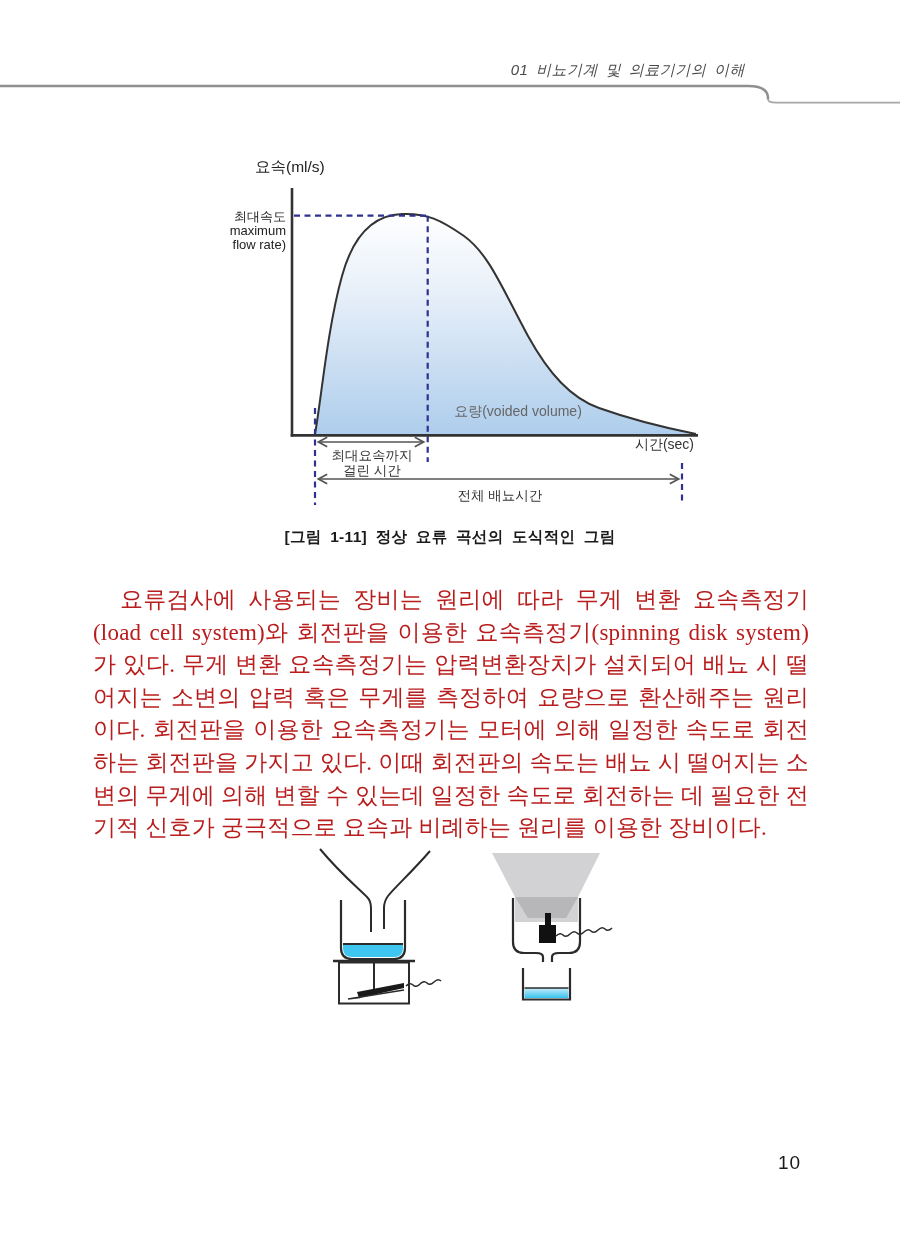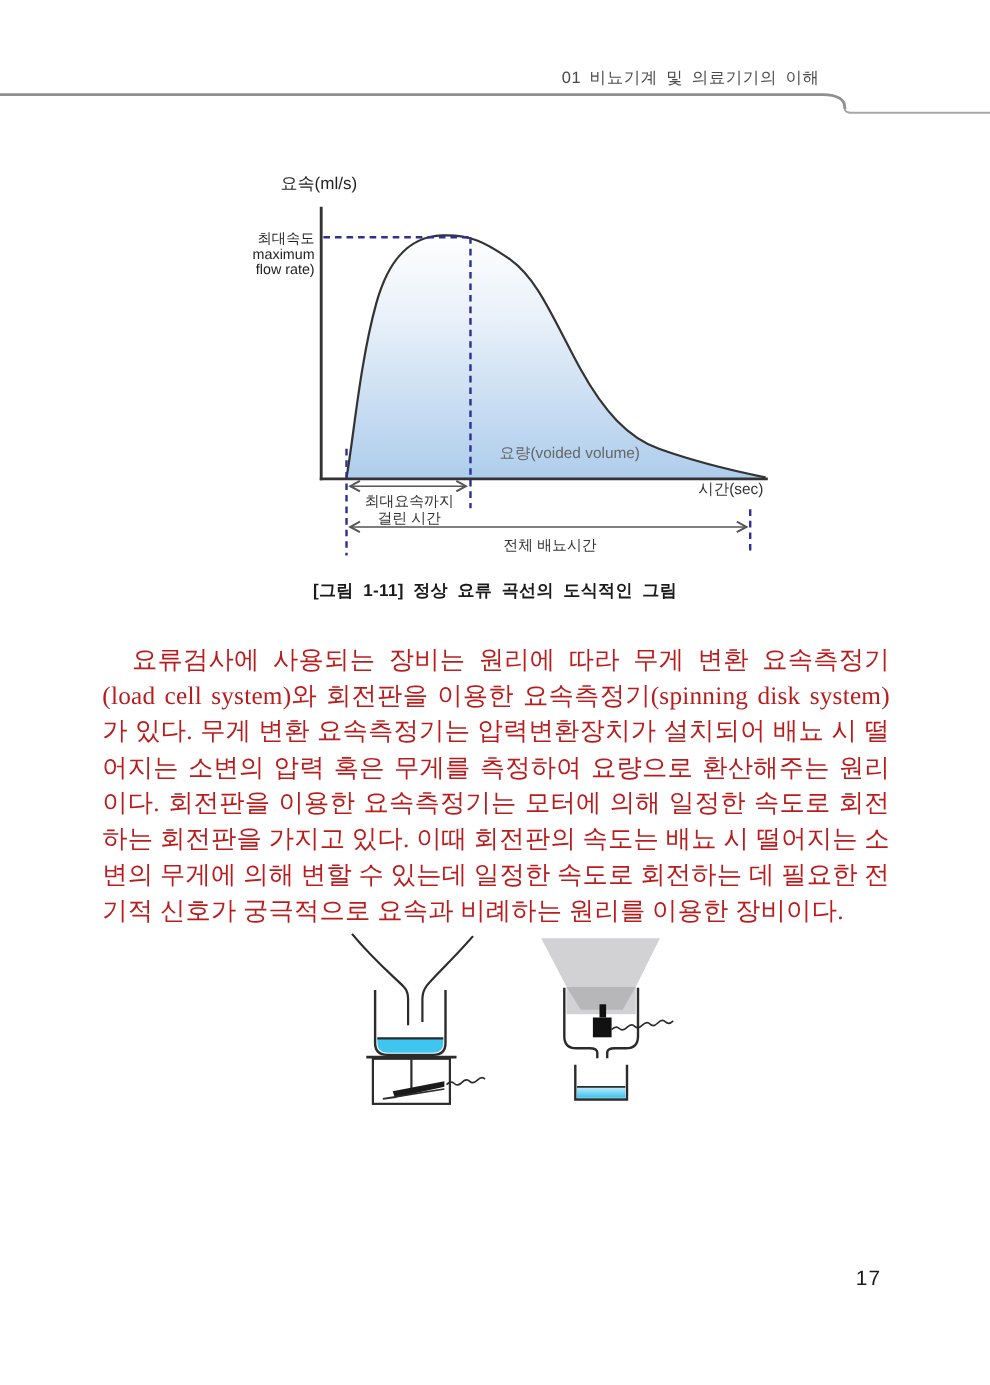--- a/index.html
+++ b/index.html
@@ -3,21 +3,21 @@
 <meta charset="utf-8">
 <style>
   * { margin:0; padding:0; box-sizing:border-box; }
   html,body { background:#fff; }
   .page {
     position:relative; width:900px; height:1259px; background:#ffffff;
     font-family:"Liberation Sans", sans-serif; overflow:hidden;
   }
   .header-title {
     position:absolute; top:61px; right:155px;
-    font-size:15px; color:#4a4a4a; letter-spacing:0.5px; word-spacing:3px;
+    font-size:15px; color:#4a4a4a; letter-spacing:0.5px; word-spacing:3px;font-style:italic;
   }
   .header-rule { position:absolute; top:0; left:0; width:900px; height:110px; }
   .flow-chart { position:absolute; left:230px; top:150px; width:470px; height:360px; }
   .caption {
     position:absolute; left:0; width:900px; text-align:center;
     font-size:15.5px; font-weight:bold; color:#1a1a1a; word-spacing:4px; letter-spacing:0.3px;
   }
   .cap1 { top:527px; }
   .cap2 { top:1044px; }
   .body-text {
@@ -118,15 +118,15 @@
       <rect x="245" y="73" width="6" height="12" fill="#111"></rect>
       <rect x="239" y="85" width="17" height="18" fill="#111"></rect>
       <path d="M256,96 q4,-4 7,-1 t7,-1 t7,-1 t7,-1 t7,-1 t7,-1 t7,-1 t7,-1" fill="none" stroke="#2b2b2b" stroke-width="1.5"></path>
       <path d="M223,128 L223,159.5 L270,159.5 L270,128" fill="none" stroke="#2b2b2b" stroke-width="2.2"></path>
       <rect x="224.5" y="148" width="44" height="10" fill="url(#liqGrad)"></rect>
       <line x1="224.5" y1="148" x2="268.5" y2="148" stroke="#2b2b2b" stroke-width="1.6"></line>
     </g>
   </svg>
 
 
-  <div class="page-number">17</div>
+  <div class="page-number">10</div>
 
 </div>
 
 </body></html>

